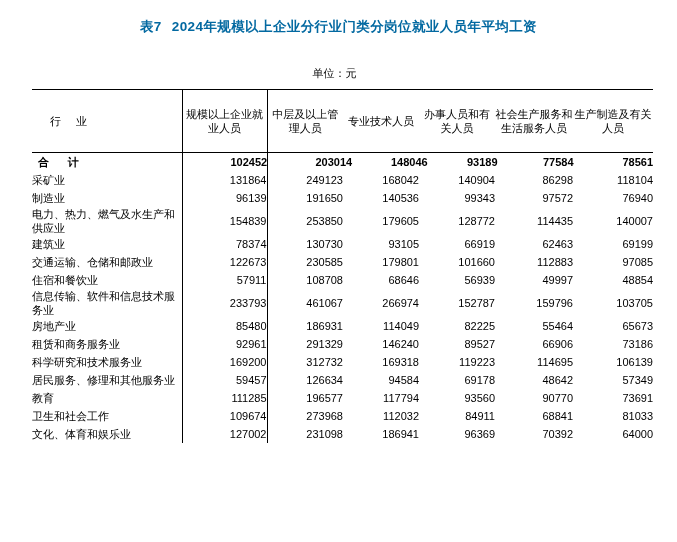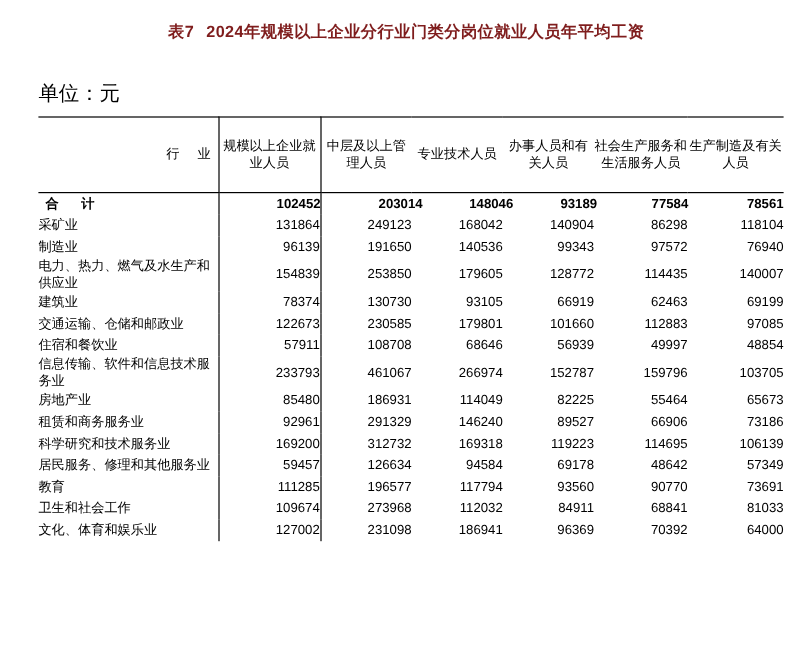--- a/index.html
+++ b/index.html
@@ -21,28 +21,28 @@
     box-sizing: border-box;
     padding: 0 32px;
   }
   .table-title {
     text-align: center;
     font-size: 13.5px;
     font-weight: bold;
     letter-spacing: 0.4px;
     margin-top: 18px;
     margin-bottom: 0;
-    color: #7f1d1d;
+    color: #0369a1;
   }
   .title-num {
     margin-right: 10px;
   }
   .unit-line {
-    text-align: left;
-    font-size: 17px;
+    text-align: center;
+    font-size: 11px;
     margin-top: 30px;
     margin-right: 8px;
     color: #000;
   }
   table.wage {
     border-collapse: collapse;
     width: 613px;
     margin-top: 8px;
     font-size: 11px;
     table-layout: fixed;
@@ -56,21 +56,21 @@
     border-top: 1.4px solid #000;
     border-bottom: 1.1px solid #000;
     font-weight: normal;
     font-size: 11px;
     line-height: 14px;
     height: 62px;
     padding: 0 4px;
     text-align: center;
   }
   thead th.industry-head {
-    text-align: right;
+    text-align: left;
     letter-spacing: 6px;
     padding-left: 18px;
     border-right: 1.1px solid #000;
   }
   th.col-sep {
     border-right: 1.1px solid #000;
   }
   tbody td {
     font-size: 11px;
     line-height: 14px;

